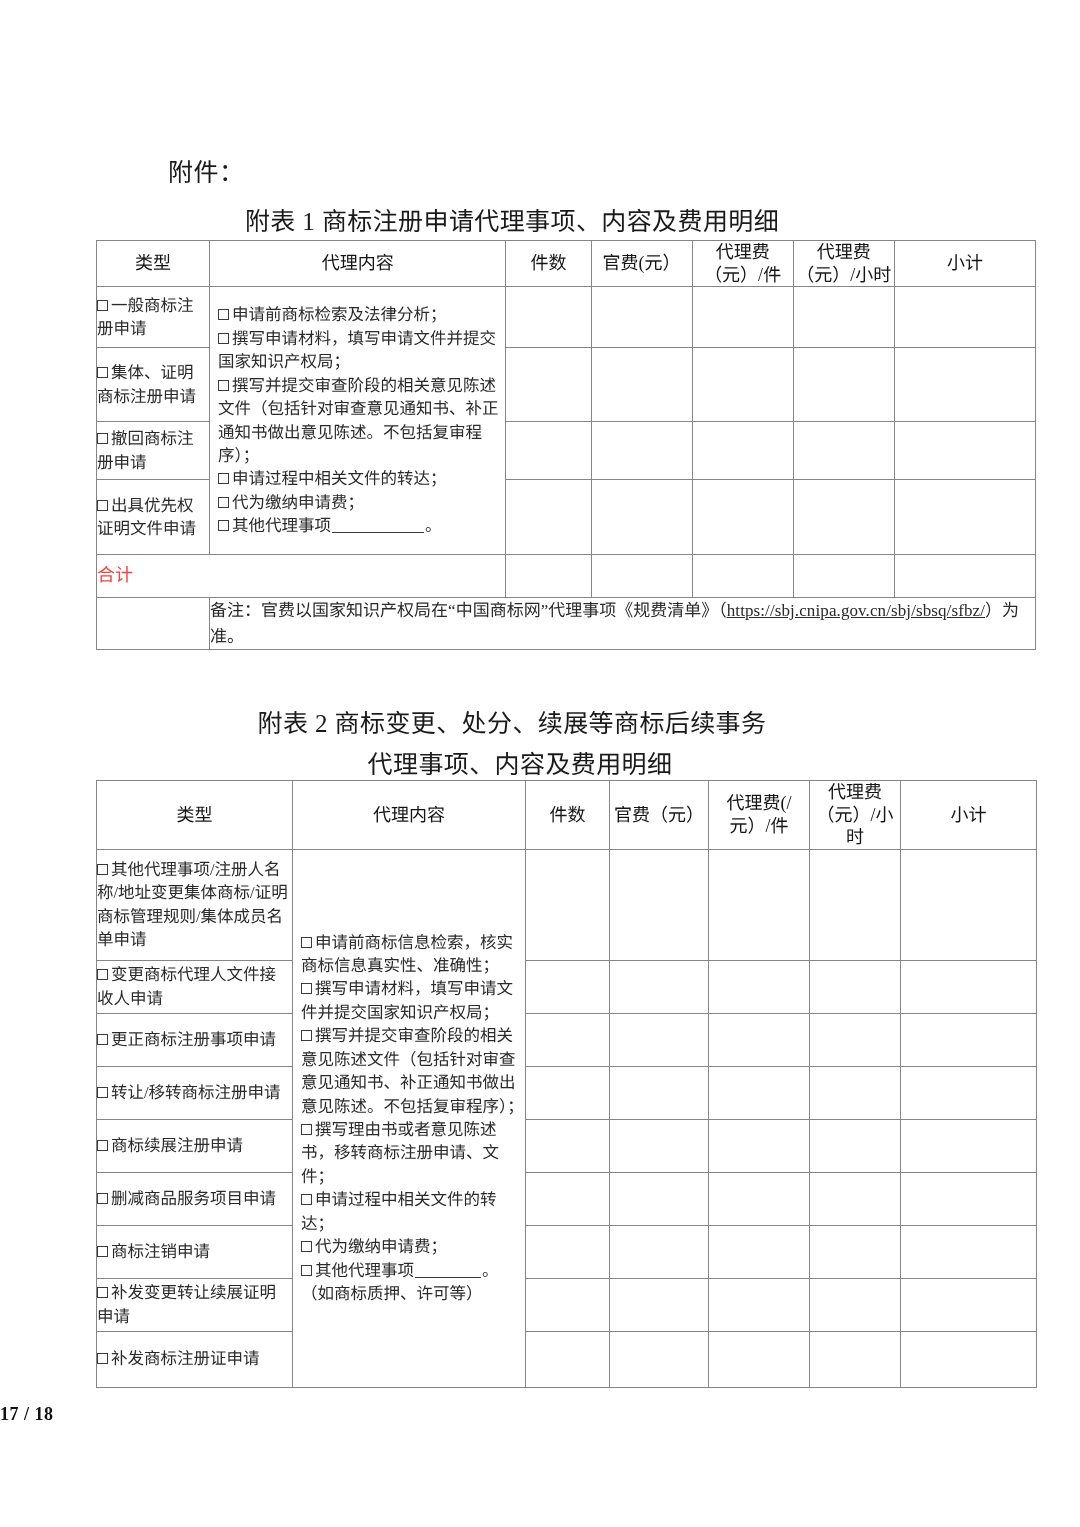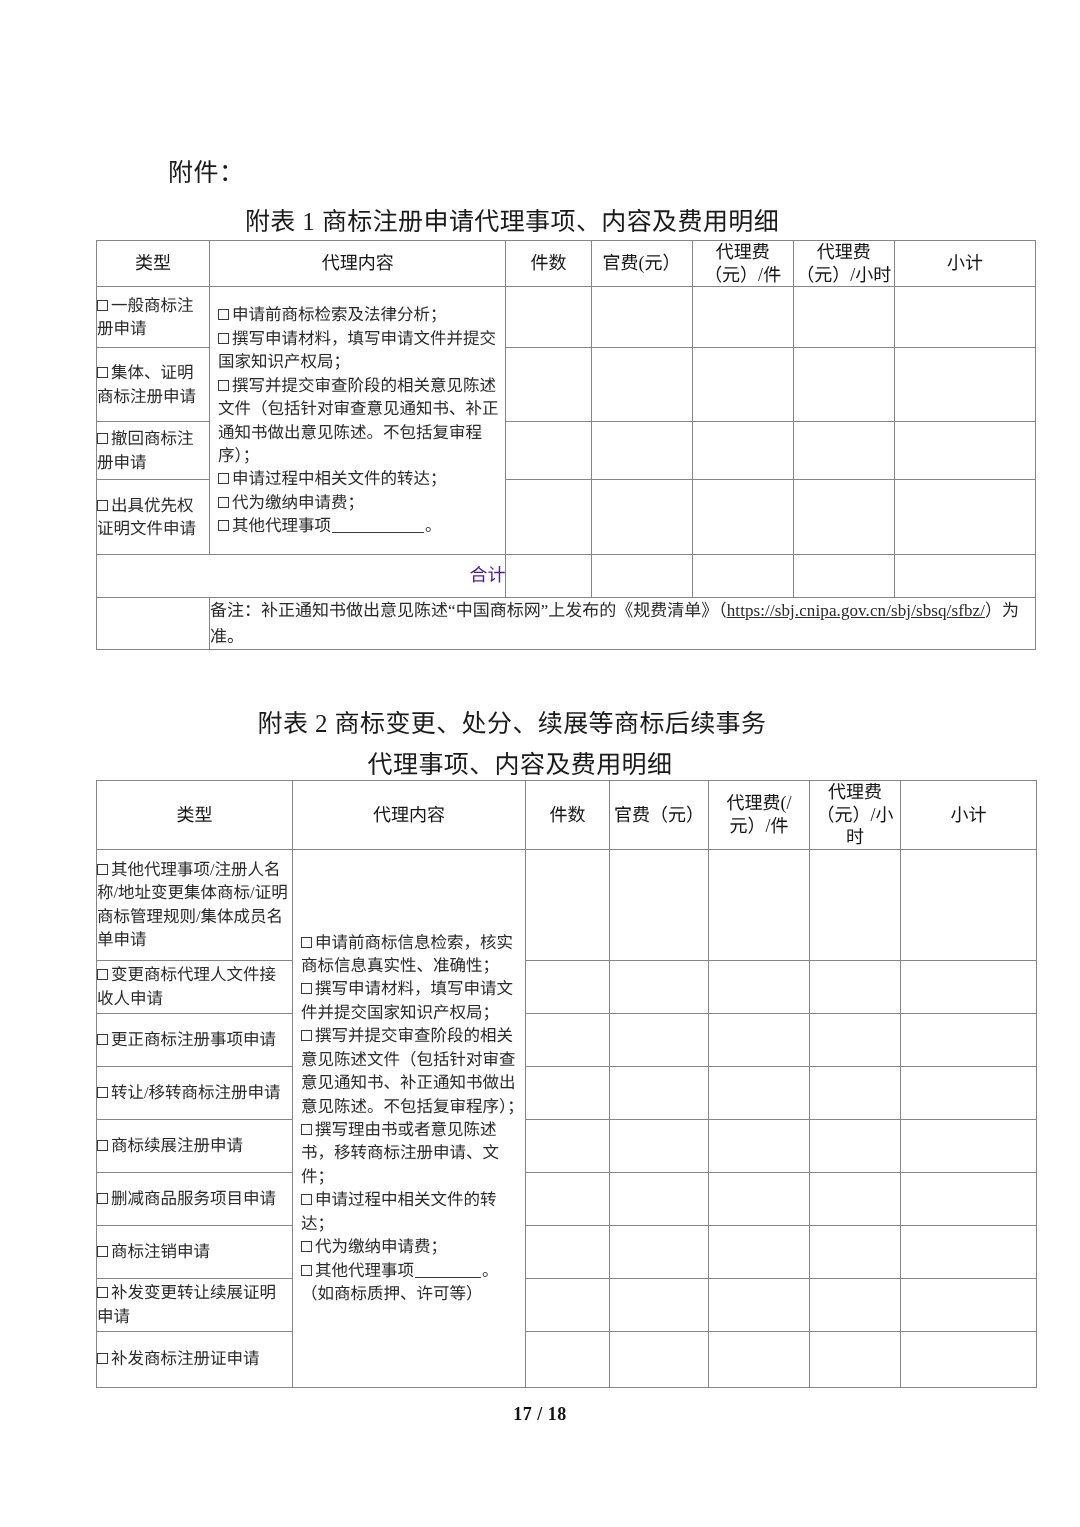--- a/index.html
+++ b/index.html
@@ -107,23 +107,23 @@
     border-bottom: 1.2px solid #3a3a3a;
     height: 14px;
     vertical-align: -2px;
     margin: 0 1px;
   }
   .blank-line.short {
     width: 66px;
   }
 
   .total-cell {
-    text-align: right;
+    text-align: left;
     font-size: 18px;
-    color: #4c1d95;
+    color: #ef4444;
     padding: 14px 0;
   }
 
   .note-cell {
     padding: 7px 8px 9px 9px;
     font-size: 17px;
     line-height: 1.5;
     vertical-align: middle;
   }
   .note-cell .url {
@@ -144,21 +144,20 @@
     top: 780px;
     width: 940px;
   }
 
   
   .footer {
     position: absolute;
     left: 0;
     top: 1404px;
     width: 1080px;
-    text-align: center;
     font-size: 18px;
     font-weight: bold;
     color: #111;
     letter-spacing: 0.5px;
   }
 </style>
 </head>
 <body>
 
 <div class="page">
@@ -247,21 +246,21 @@
         <td></td>
         <td></td>
         <td></td>
         <td></td>
         <td></td>
       </tr>
 
       <tr>
         <td></td>
         <td colspan="6" class="note-cell">
-          <span>备注：补正通知书做出意见陈述“中国商标网”上发布的《规费清单》（</span><span class="url">https://sbj.cnipa.gov.cn/sbj/sbsq/sfbz/</span><span>）为准。</span>
+          <span>备注：官费以国家知识产权局在“中国商标网”代理事项《规费清单》（</span><span class="url">https://sbj.cnipa.gov.cn/sbj/sbsq/sfbz/</span><span>）为准。</span>
         </td>
       </tr>
     </tbody>
   </table>
 
   <div class="tbl-title" id="title2a">附表 2  商标变更、处分、续展等商标后续事务</div>
   <div class="tbl-title" id="title2b">代理事项、内容及费用明细</div>
 
   <table class="doc-table" id="table2">
     <colgroup>

